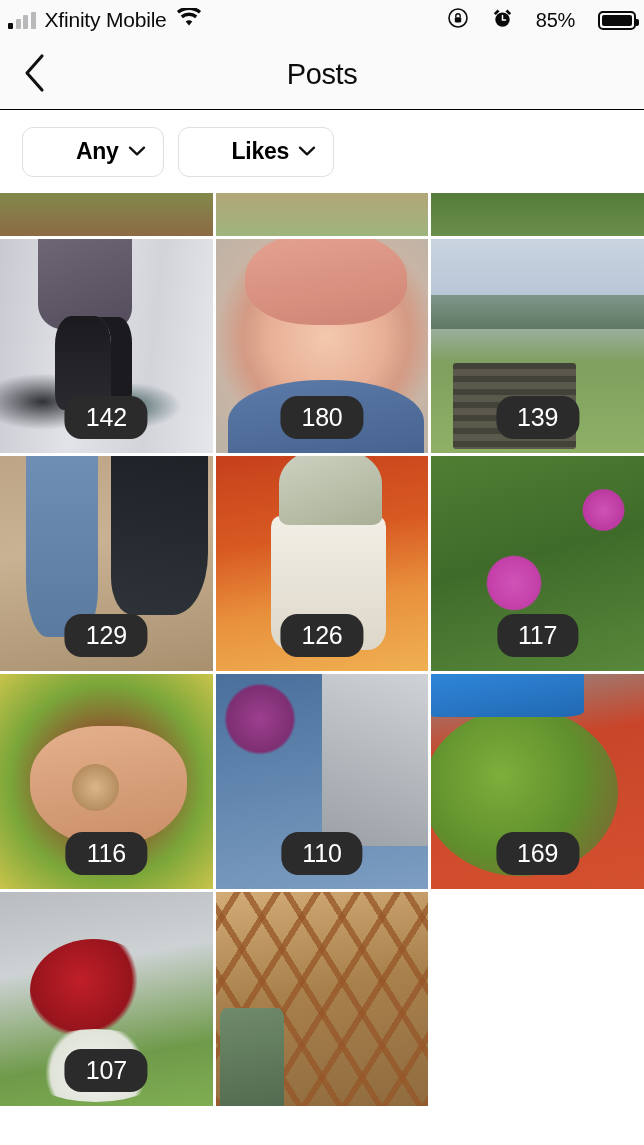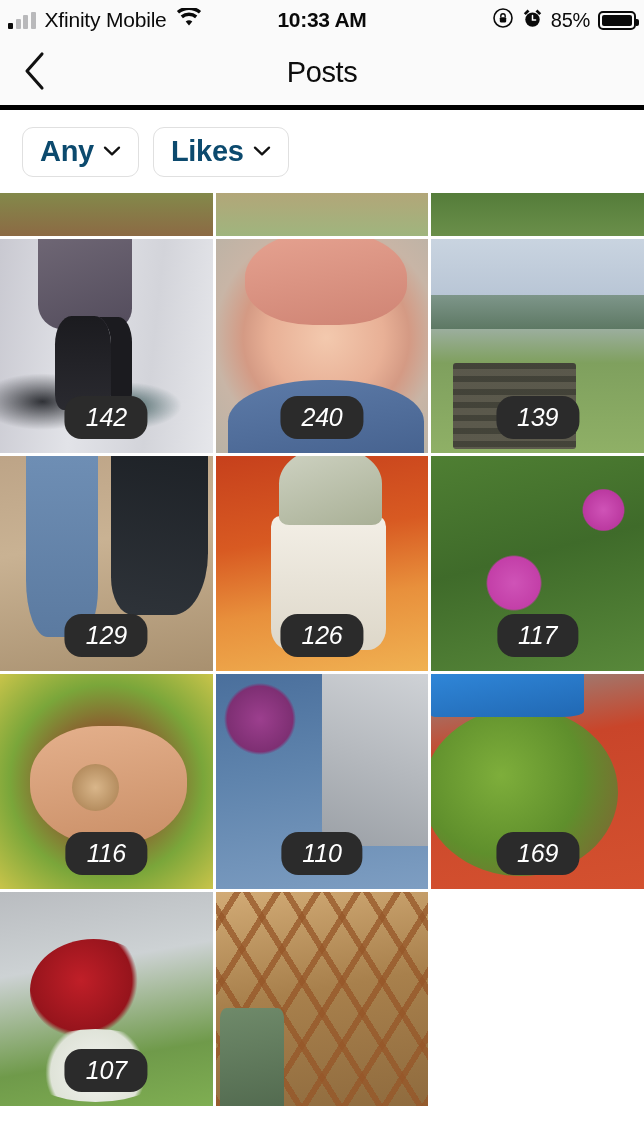--- a/index.html
+++ b/index.html
@@ -27,38 +27,38 @@
   .signal-bars i:nth-child(3) { height: 14px; }
   .signal-bars i:nth-child(4) { height: 17px; }
   .carrier { font-size: 21px; font-weight: 400; color: #0a0a0a; letter-spacing: -0.2px; }
   .wifi-icon { display:block; }
   .status-center {
     position:absolute; left:0; right:0; text-align:center;
     font-size: 21px; font-weight: 700; color: #0a0a0a; letter-spacing:-0.3px;
     pointer-events:none;
   }
   .status-right {
-    margin-left:auto; display:flex; align-items:center; gap:8px; z-index:2;
+    margin-left:auto; display:flex; align-items:center; gap:23px; z-index:2;
   }
   .battery-pct { font-size: 20px; font-weight: 400; color:#0a0a0a; letter-spacing:-0.3px; }
   .battery {
     width: 38px; height: 19px; border: 2px solid #0a0a0a; border-radius: 5px;
     position: relative; padding: 2px;
   }
   .battery::after {
     content:""; position:absolute; right:-5px; top:6px; width:3px; height:7px;
     background:#0a0a0a; border-radius:0 2px 2px 0;
   }
   .battery span { display:block; height:100%; background:#0a0a0a; border-radius:2px; }
 
   
   .nav-bar {
     height: 70px;
     background: #fafafa;
-    border-bottom: 5px solid #000000;
+    border-bottom: 1px solid #000000;
     display:flex; align-items:center;
     position:relative;
   }
   .back-btn {
     width: 70px; height: 70px; display:flex; align-items:center; justify-content:center;
     cursor:pointer;
   }
   .nav-title {
     position:absolute; left:0; right:0; text-align:center;
     font-size: 29px; font-weight: 400; color:#0d0d0d; letter-spacing:-0.4px;
@@ -75,22 +75,23 @@
   .pill {
     height: 50px;
     border: 1.5px solid #e0e0e0;
     border-radius: 11px;
     background:#ffffff;
     display:flex; align-items:center; gap:9px;
     padding: 0 17px;
     cursor:pointer;
   }
   .pill-label {
-    font-size: 29px; font-weight: 700; color:#0c4a6e; letter-spacing:-0.3px;
+    font-size: 23px; font-weight: 700; color:#000000; letter-spacing:-0.3px;
     white-space:nowrap;
+    margin-left:36px;
   }
 
   
   .grid-wrap {
     position:relative;
     height: calc(1145px - 40px - 70px - 83px);
     overflow:hidden;
     background:#ffffff;
   }
   .grid {
@@ -99,21 +100,20 @@
     gap: 3px;
     
     margin-top: -172px;
   }
   .tile {
     position: relative;
     width: 100%;
     aspect-ratio: 211 / 213;
     overflow: hidden;
     background: #dddddd;
-    font-style: italic;
   }
   .tile .art { position:absolute; inset:0; }
   .badge {
     position:absolute;
     left:50%; transform:translateX(-50%);
     bottom: 14px;
     background: #2b2b2b;
     color:#ffffff;
     border-radius: 17px;
     padding: 6px 21px;
@@ -324,21 +324,20 @@
     <span class="carrier">Xfinity Mobile</span>
     <span class="wifi-icon">
       <svg width="26" height="20" viewBox="0 0 26 20">
         <path d="M13 17.6l3.3-4.1a5.2 5.2 0 0 0-6.6 0z" fill="#0a0a0a"></path>
         <path d="M4.7 7.6a13 13 0 0 1 16.6 0l-2.2 2.7a9.5 9.5 0 0 0-12.2 0z" fill="#0a0a0a"></path>
         <path d="M.9 2.9a19 19 0 0 1 24.2 0l-2.2 2.7a15.5 15.5 0 0 0-19.8 0z" fill="#0a0a0a"></path>
       </svg>
     </span>
   </div>
 
-  <div class="status-center">10:33 AM</div>
 
   <div class="status-right">
     <span>
       <svg width="22" height="22" viewBox="0 0 22 22">
         <circle cx="11" cy="11" r="9" fill="none" stroke="#0a0a0a" stroke-width="1.6"></circle>
         <rect x="7.8" y="10.2" width="6.4" height="5.2" rx="1.1" fill="#0a0a0a"></rect>
         <path d="M8.8 10.2V8.9a2.2 2.2 0 0 1 4.4 0v1.3" fill="none" stroke="#0a0a0a" stroke-width="1.4"></path>
       </svg>
     </span>
     <span>
@@ -396,21 +395,21 @@
       </div>
       <div class="tile">
         <div class="art cropC"></div>
       </div>
       <div class="tile">
         <div class="art snowshoe"></div>
         <div class="badge">142</div>
       </div>
       <div class="tile">
         <div class="art portrait"></div>
-        <div class="badge">240</div>
+        <div class="badge">180</div>
       </div>
       <div class="tile">
         <div class="art bench"></div>
         <div class="badge">139</div>
       </div>
       <div class="tile">
         <div class="art dog"></div>
         <div class="badge">129</div>
       </div>
       <div class="tile">

